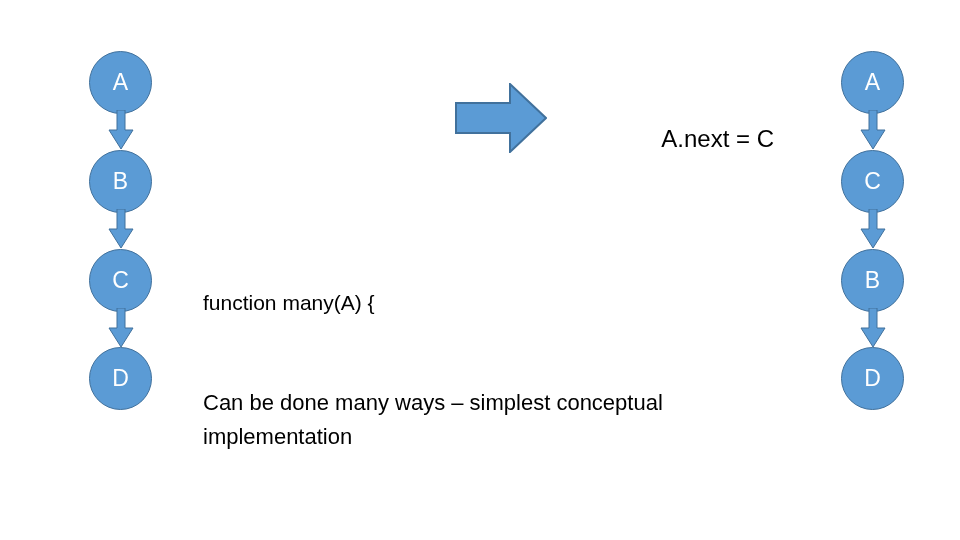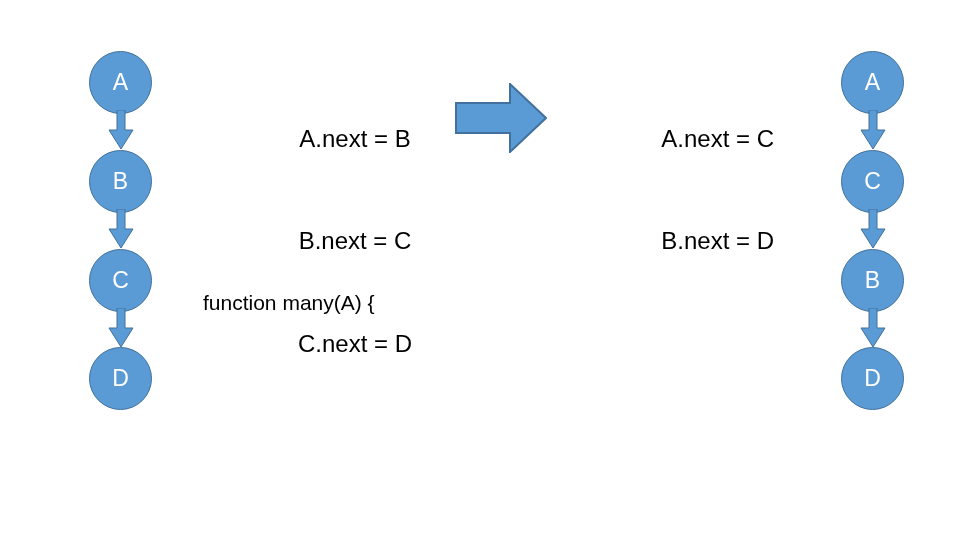--- a/index.html
+++ b/index.html
@@ -140,35 +140,29 @@
     </div>
     <div class="node node-2">C</div>
     <div class="connector connector-2">
       <svg width="26" height="40" viewBox="0 0 26 40" xmlns="http://www.w3.org/2000/svg">
         <polygon points="9,0 17,0 17,20 25,20 13,39 1,20 9,20" fill="#5b9bd5" stroke="#41719c" stroke-width="1"></polygon>
       </svg>
     </div>
     <div class="node node-3">D</div>
   </div>
 
-  <div class="before-block">
-    <span class="text-line">A.next = B</span>
-    <span class="text-line">B.next = C</span>
-    <span class="text-line">C.next = D</span>
-  </div>
 
   <div class="big-arrow">
     <svg width="92" height="70" viewBox="0 0 92 70" xmlns="http://www.w3.org/2000/svg">
       <polygon points="1,20 55,20 55,1 91,35 55,69 55,50 1,50" fill="#5b9bd5" stroke="#41719c" stroke-width="2" stroke-linejoin="miter"></polygon>
     </svg>
   </div>
 
   <div class="after-block">
     <span class="text-line">A.next = C</span>
-    <span class="text-line">B.next = D</span>
   </div>
 
   <div class="list-column right">
     <div class="node node-0">A</div>
     <div class="connector connector-0">
       <svg width="26" height="40" viewBox="0 0 26 40" xmlns="http://www.w3.org/2000/svg">
         <polygon points="9,0 17,0 17,20 25,20 13,39 1,20 9,20" fill="#5b9bd5" stroke="#41719c" stroke-width="1"></polygon>
       </svg>
     </div>
     <div class="node node-1">C</div>
@@ -184,14 +178,18 @@
       </svg>
     </div>
     <div class="node node-3">D</div>
   </div>
 
   <div class="code-block">
     <span class="code-line">function many(A) {</span>
     
   </div>
 
+  <div class="caption">
+    <span>Can be done many ways – simplest conceptual</span>
+    <span>implementation</span>
+  </div>
 
 </div>
 
 </body></html>

